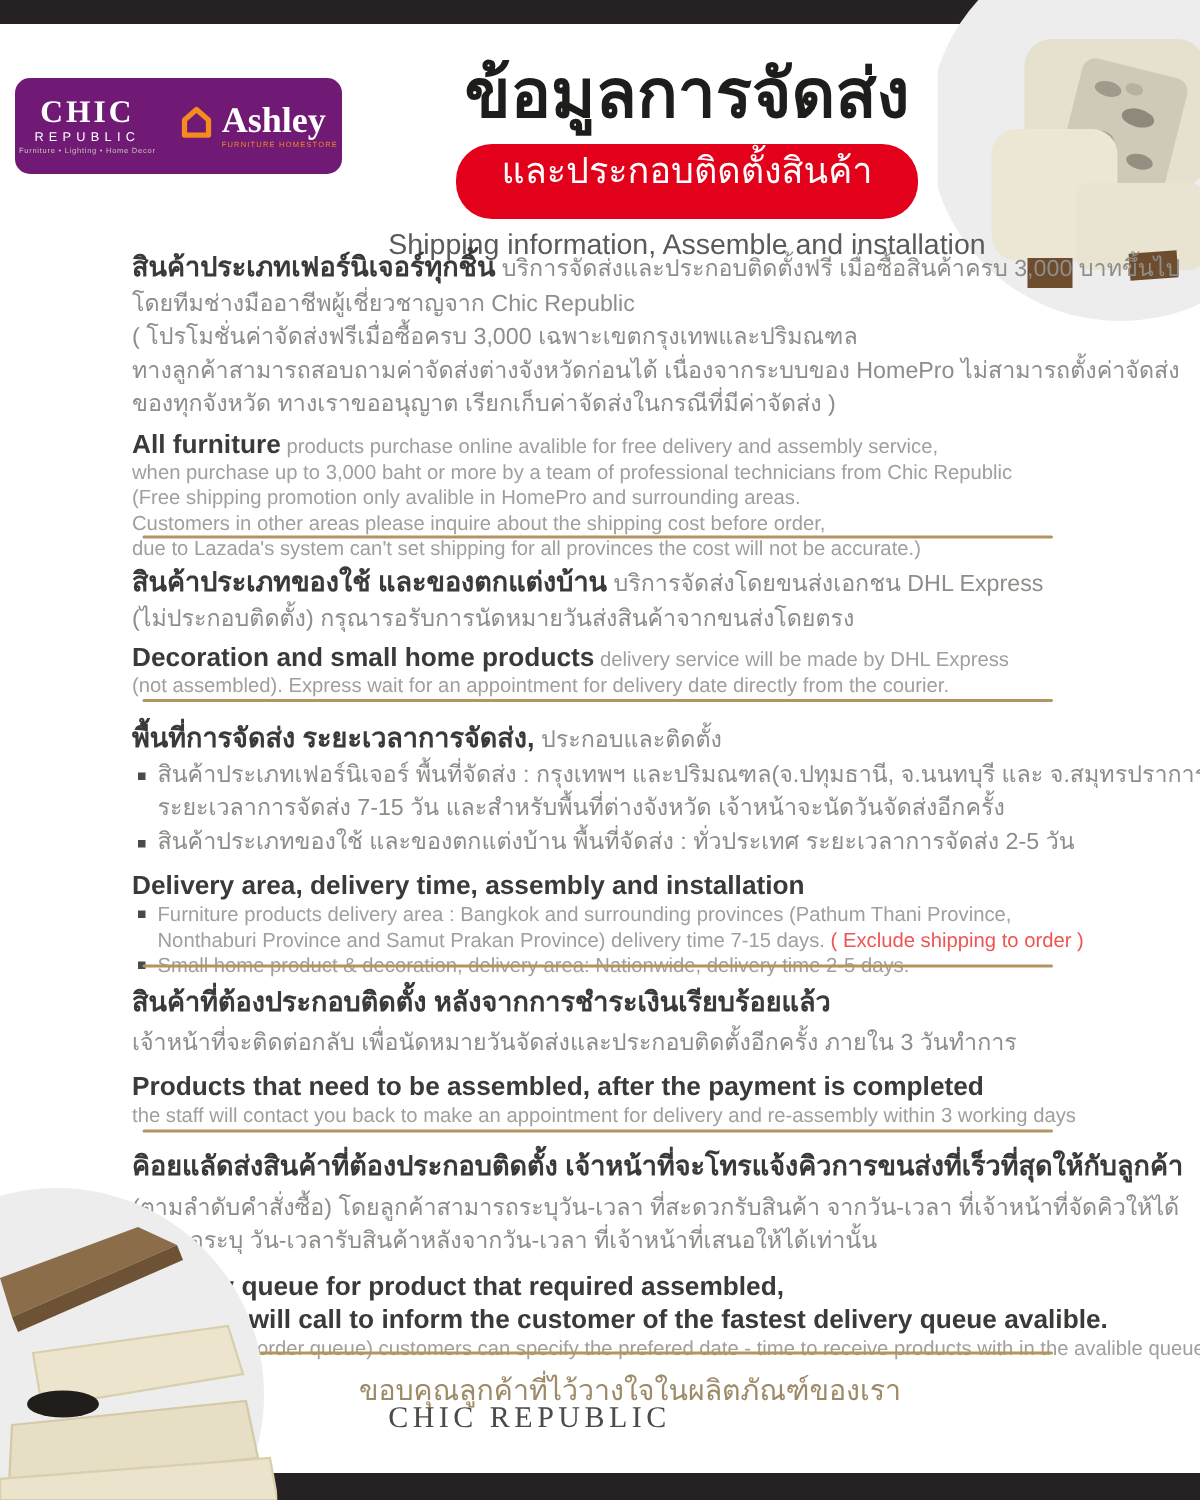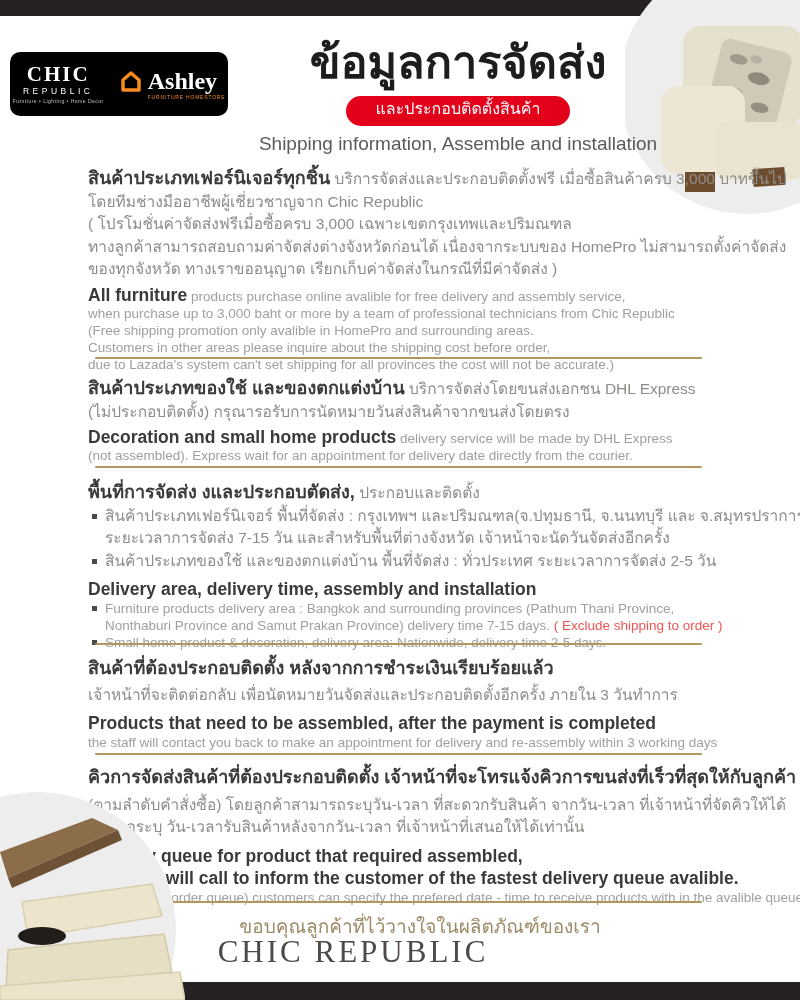--- a/index.html
+++ b/index.html
@@ -5,57 +5,57 @@
   html,body{margin:0;padding:0;}
   body{width:800px;height:1000px;position:relative;background:#ffffff;overflow:hidden;
        font-family:"Liberation Sans", sans-serif;}
   .abs{position:absolute;}
 
   
   .top-bar{left:0;top:0;width:800px;height:16px;background:#262223;z-index:1;}
   .bottom-bar{left:0;top:982px;width:800px;height:18px;background:#262223;z-index:4;}
 
   
-  .logo-plate{left:10px;top:52px;width:218px;height:64px;background:#000000;border-radius:10px;
+  .logo-plate{left:10px;top:52px;width:218px;height:64px;background:#701a75;border-radius:10px;
               display:flex;align-items:center;justify-content:center;gap:14px;z-index:3;}
   .chic-logo{color:#fff;text-align:center;line-height:1;}
   .chic-main{font-family:"Liberation Serif", serif;font-size:21px;font-weight:bold;letter-spacing:2px;}
   .chic-sub{font-size:8.5px;letter-spacing:3.5px;margin-top:2px;}
   .chic-tag{font-size:5px;color:#c9c2b8;margin-top:3px;letter-spacing:.5px;}
-  .ashley-logo{display:flex;align-items:flex-start;gap:4px;}
+  .ashley-logo{display:flex;align-items:flex-end;gap:4px;}
   .ashley-text{line-height:1;color:#fff;}
   .ashley-main{font-family:"Liberation Serif", serif;font-size:24px;font-weight:bold;}
   .ashley-sub{font-size:5px;color:#f68b1f;letter-spacing:.8px;margin-top:2px;}
 
   
   .title-wrap{left:248px;top:36px;width:420px;text-align:center;z-index:3;}
   .page-title{font-size:45px;font-weight:bold;color:#1d1d1b;line-height:1.2;}
-  .badge{display:inline-block;margin-top:6px;background:#e2001a;color:#fff;font-size:16px;
-         padding:3px 30px 6px;border-radius:24px;line-height:1.3;}
+  .badge{display:inline-block;margin-top:6px;background:#e2001a;color:#fff;font-size:24px;
+         padding:3px 30px 16px;border-radius:24px;line-height:1.3;}
   .subtitle{margin-top:7px;font-size:19px;color:#5a5a5a;}
 
   
   .sec{left:88px;width:690px;z-index:3;}
   .line{white-space:nowrap;}
   .th{font-size:15.5px;line-height:22.5px;color:#8f8d8a;}
   .th-lead{font-size:18px;font-weight:bold;color:#3a3a39;margin-top:40px;}
   .en{font-size:13.5px;line-height:17.2px;color:#a19f9c;}
   .en-lead{font-size:17.5px;font-weight:bold;color:#3a3a39;}
   .en-head{font-size:17.5px;font-weight:bold;color:#3a3a39;line-height:22px;}
   .th-gap{height:6px;}
   .red-note{color:#ef5453;}
   .bullet-row{display:flex;align-items:flex-start;}
   .bullet-marker{width:5px;height:5px;background:#4a4a48;margin:9px 8px 0 4px;flex:0 0 auto;}
   .bullet-marker.en-m{margin-top:6px;}
   .divider{position:absolute;left:95px;width:607px;height:2px;background:#b2955f;border-radius:1px;z-index:3;}
 
   
   .thanks{left:0;top:911px;width:800px;text-align:center;font-size:19px;color:#9d8a66;z-index:6;margin-left:20px;}
   .brand{left:0;top:934px;width:706px;text-align:center;font-family:"Liberation Serif", serif;
-         font-size:31px;color:#4e4a47;letter-spacing:3px;z-index:6;}
+         font-size:20px;color:#4e4a47;letter-spacing:3px;z-index:6;}
 
   
   .sofa-wrap{right:0;top:0;width:175px;height:218px;overflow:hidden;z-index:2;}
   .furn-wrap{left:0;top:790px;width:185px;height:210px;overflow:hidden;z-index:5;}
 </style>
 </head>
 <body>
 
 <div class="abs top-bar"></div>
 
@@ -121,21 +121,21 @@
 <div class="abs sec" style="top:377px">
   <div class="line th"><span class="th-lead">สินค้าประเภทของใช้ และของตกแต่งบ้าน</span><span> บริการจัดส่งโดยขนส่งเอกชน DHL Express</span></div>
   <div class="line th">(ไม่ประกอบติดตั้ง) กรุณารอรับการนัดหมายวันส่งสินค้าจากขนส่งโดยตรง</div>
   <div class="th-gap"></div>
   <div class="line en"><span class="en-lead">Decoration and small home products</span><span> delivery service will be made by DHL Express</span></div>
   <div class="line en">(not assembled). Express wait for an appointment for delivery date directly from the courier.</div>
 </div>
 <div class="divider" style="top:466px"></div>
 
 <div class="abs sec" style="top:481px">
-  <div class="line th"><span class="th-lead">พื้นที่การจัดส่ง งและประกอบตัดส่ง,</span><span> ประกอบและติดตั้ง</span></div>
+  <div class="line th"><span class="th-lead">พื้นที่การจัดส่ง ระยะเวลาการจัดส่ง,</span><span> ประกอบและติดตั้ง</span></div>
   <div class="bullet-row">
     <span class="bullet-marker"></span>
     <div>
       <div class="line th">สินค้าประเภทเฟอร์นิเจอร์ พื้นที่จัดส่ง : กรุงเทพฯ และปริมณฑล(จ.ปทุมธานี, จ.นนทบุรี และ จ.สมุทรปราการ)</div>
       <div class="line th">ระยะเวลาการจัดส่ง 7-15 วัน และสำหรับพื้นที่ต่างจังหวัด เจ้าหน้าจะนัดวันจัดส่งอีกครั้ง</div>
     </div>
   </div>
   <div class="bullet-row">
     <span class="bullet-marker"></span>
     <div class="line th">สินค้าประเภทของใช้ และของตกแต่งบ้าน พื้นที่จัดส่ง : ทั่วประเทศ ระยะเวลาการจัดส่ง 2-5 วัน</div>
@@ -159,21 +159,21 @@
 <div class="abs sec" style="top:657px">
   <div class="line th"><span class="th-lead">สินค้าที่ต้องประกอบติดตั้ง หลังจากการชำระเงินเรียบร้อยแล้ว</span></div>
   <div class="line th" style="margin-top:3px">เจ้าหน้าที่จะติดต่อกลับ เพื่อนัดหมายวันจัดส่งและประกอบติดตั้งอีกครั้ง ภายใน 3 วันทำการ</div>
   <div class="th-gap"></div>
   <div class="line en-head">Products that need to be assembled, after the payment is completed</div>
   <div class="line en">the staff will contact you back to make an appointment for delivery and re-assembly within 3 working days</div>
 </div>
 <div class="divider" style="top:753px"></div>
 
 <div class="abs sec" style="top:766px">
-  <div class="line th"><span class="th-lead">คิวการจัดส่งสินค้าที่ต้องประกอบติดตั้ง เจ้าหน้าที่จะโทรแจ้งคิวการขนส่งที่เร็วที่สุดให้กับลูกค้า</span></div>
+  <div class="line th"><span class="th-lead">คิอยแลัดส่งสินค้าที่ต้องประกอบติดตั้ง เจ้าหน้าที่จะโทรแจ้งคิวการขนส่งที่เร็วที่สุดให้กับลูกค้า</span></div>
   <div class="line th" style="margin-top:4px">(ตามลำดับคำสั่งซื้อ) โดยลูกค้าสามารถระบุวัน-เวลา ที่สะดวกรับสินค้า จากวัน-เวลา ที่เจ้าหน้าที่จัดคิวให้ได้</div>
   <div class="line th">หรือขอระบุ วัน-เวลารับสินค้าหลังจากวัน-เวลา ที่เจ้าหน้าที่เสนอให้ได้เท่านั้น</div>
   <div class="th-gap"></div>
   <div class="line en-head">Delivery queue for product that required assembled,</div>
   <div class="line en-head">The staff will call to inform the customer of the fastest delivery queue avalible.</div>
   <div class="line en">(According to order queue) customers can specify the prefered date - time to receive products with in the avalible queue.</div>
 </div>
 <div class="divider" style="top:901px"></div>
 
 <div class="abs thanks">ขอบคุณลูกค้าที่ไว้วางใจในผลิตภัณฑ์ของเรา</div>

